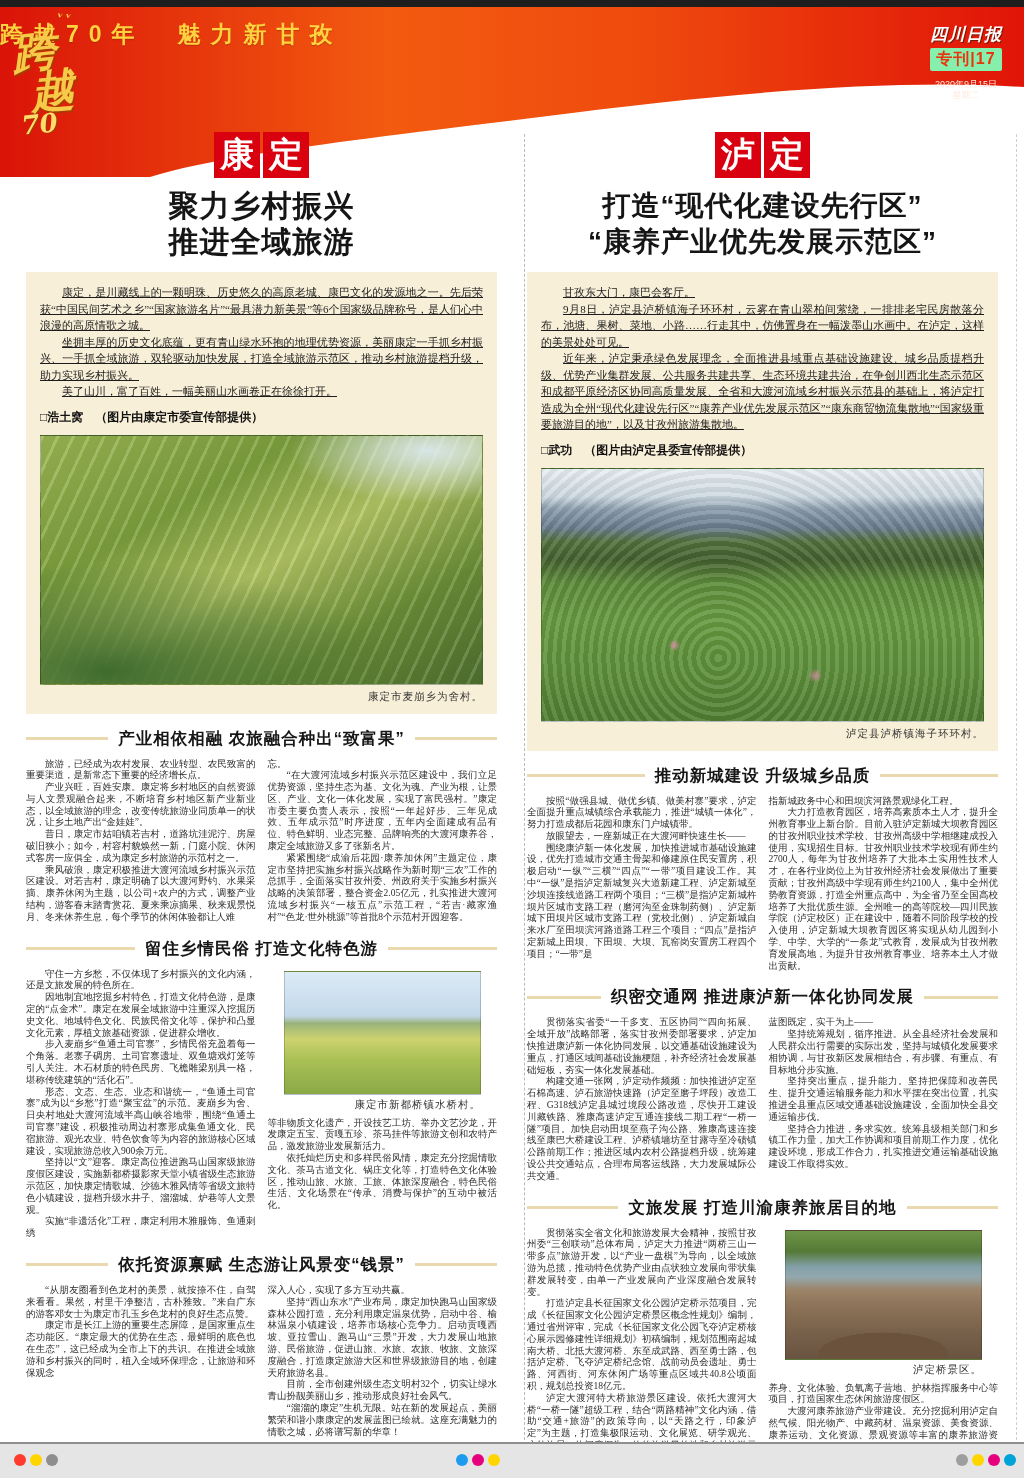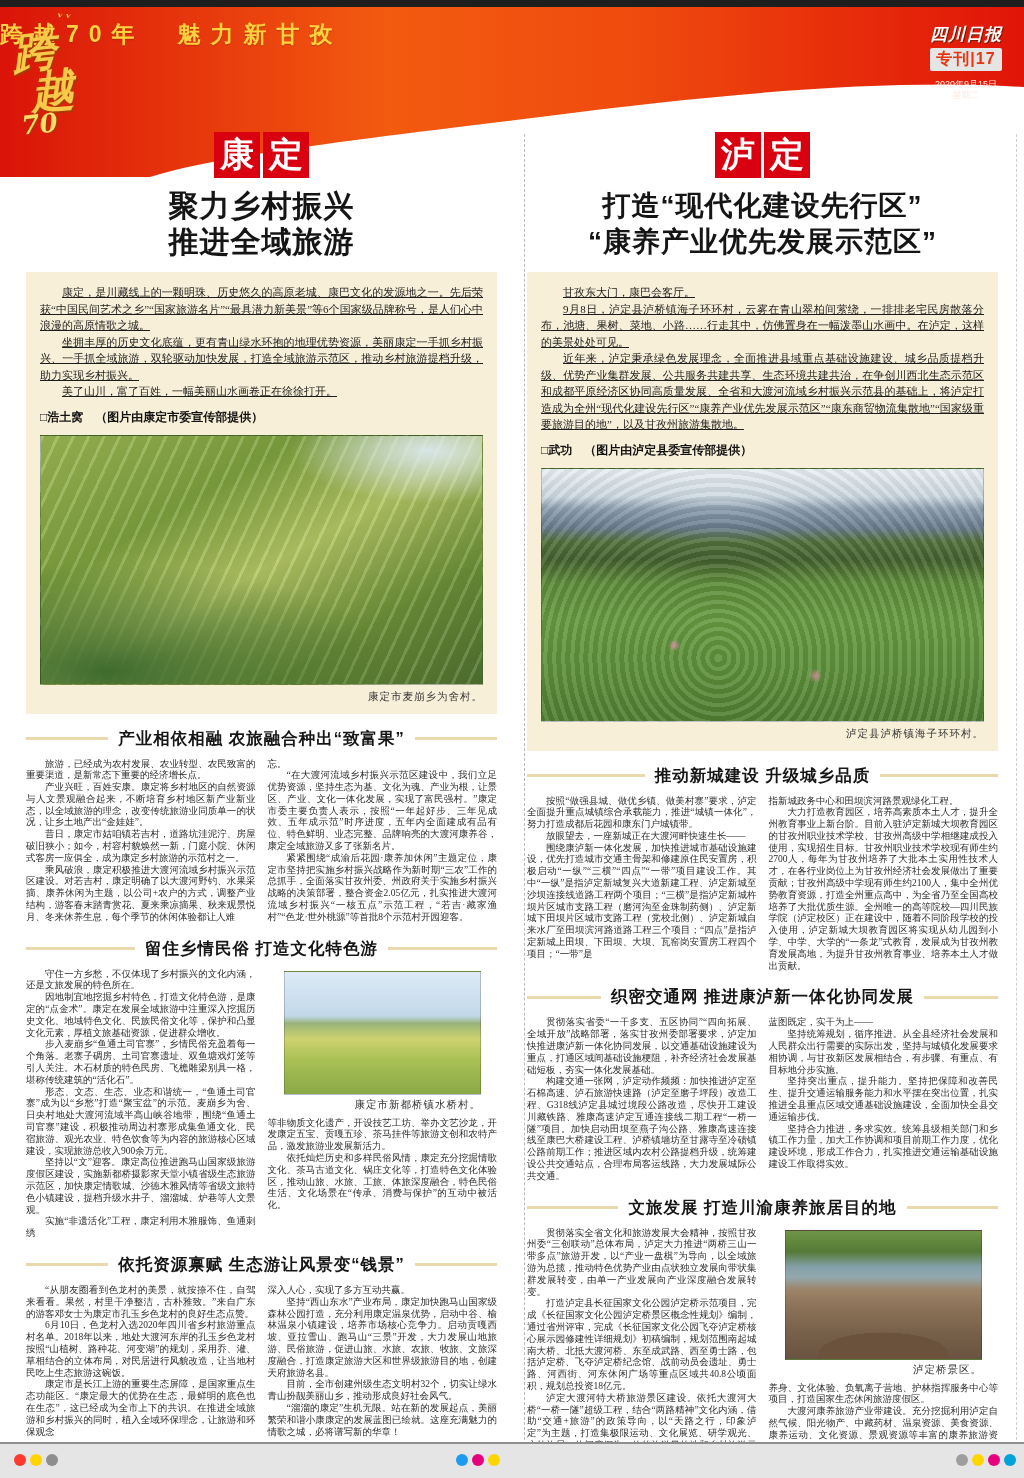--- a/index.html
+++ b/index.html
@@ -8,21 +8,21 @@
   .topbar{position:absolute;top:0;left:0;right:0;height:7px;background:#1e1e1e;}
   
   .masthead{position:absolute;top:7px;left:0;width:1024px;height:170px;}
   .masthead svg{position:absolute;top:0;left:0;}
   .banner-title{position:absolute;top:12px;left:0;right:0;text-align:left;
     color:#ffd23f;font-weight:bold;font-size:23px;letter-spacing:10px;
     font-family:"Liberation Sans",sans-serif;text-shadow:0 1px 1px rgba(120,30,0,.4);}
   .mast-right{position:absolute;top:16px;right:10px;width:96px;text-align:center;color:#fff;}
   .paper-name{font-family:"DejaVu Serif",serif;font-style:italic;font-weight:bold;
     font-size:17px;letter-spacing:1px;text-shadow:1px 1px 0 #7a1400;}
-  .edition-badge{margin:2px auto 0;background:#e5e5e5;color:#e8350e;font-weight:bold;
+  .edition-badge{margin:2px auto 0;background:#86efac;color:#e8350e;font-weight:bold;
     font-size:16px;padding:1px 6px;border-radius:2px;display:inline-block;letter-spacing:1px;}
   .mast-date{font-size:9px;line-height:11px;margin-top:8px;color:#ffe9df;}
   .logo{position:absolute;top:6px;left:16px;width:120px;height:150px;color:#f7c948;
     transform:rotate(-6deg);font-family:"DejaVu Serif",serif;font-style:italic;font-weight:bold;}
   .logo .birds{font-size:13px;letter-spacing:2px;display:block;transform:rotate(8deg);margin-left:48px;}
   .logo .ch{display:block;font-size:44px;line-height:40px;text-shadow:1px 2px 0 #a33d00;}
   .logo .ch2{margin-left:14px;}
   .logo .num{display:block;font-size:26px;line-height:24px;margin-left:2px;
     color:#ffdd6b;text-shadow:1px 1px 0 #a33d00;}
   
@@ -190,21 +190,20 @@
           </div>
           <div class="sec">
             <div class="sec-head">
               <span class="rule"></span>
               <h3>依托资源禀赋 生态游让风景变“钱景”</h3>
               <span class="rule"></span>
             </div>
             <div class="sec-body">
               <div class="sec-col">
                 <p class="bp">“从朋友圈看到色龙村的美景，就按捺不住，自驾来看看。果然，村里干净整洁，古朴雅致。”来自广东的游客邓女士为康定市孔玉乡色龙村的良好生态点赞。</p>
-                <p class="bp">6月10日，色龙村入选2020年四川省乡村旅游重点村名单。2018年以来，地处大渡河东岸的孔玉乡色龙村按照“山植树、路种花、河变湖”的规划，采用乔、灌、草相结合的立体布局，对民居进行风貌改造，让当地村民吃上生态旅游这碗饭。</p>
                 <p class="bp">康定市是长江上游的重要生态屏障，是国家重点生态功能区。“康定最大的优势在生态，最鲜明的底色也在生态”，这已经成为全市上下的共识。在推进全域旅游和乡村振兴的同时，植入全域环保理念，让旅游和环保观念</p>
               </div>
               <div class="sec-col">
                 <p class="bp cont">深入人心，实现了多方互动共赢。</p>
                 <p class="bp">坚持“西山东水”产业布局，康定加快跑马山国家级森林公园打造，充分利用康定温泉优势，启动中谷、榆林温泉小镇建设，培养市场核心竞争力。启动贡嘎西坡、亚拉雪山、跑马山“三景”开发，大力发展山地旅游、民俗旅游，促进山旅、水旅、农旅、牧旅、文旅深度融合，打造康定旅游大区和世界级旅游目的地，创建天府旅游名县。</p>
                 <p class="bp">目前，全市创建州级生态文明村32个，切实让绿水青山扮靓美丽山乡，推动形成良好社会风气。</p>
                 <p class="bp">“溜溜的康定”生机无限。站在新的发展起点，美丽繁荣和谐小康康定的发展蓝图已绘就。这座充满魅力的情歌之城，必将谱写新的华章！</p>
               </div>
             </div>
           </div>

